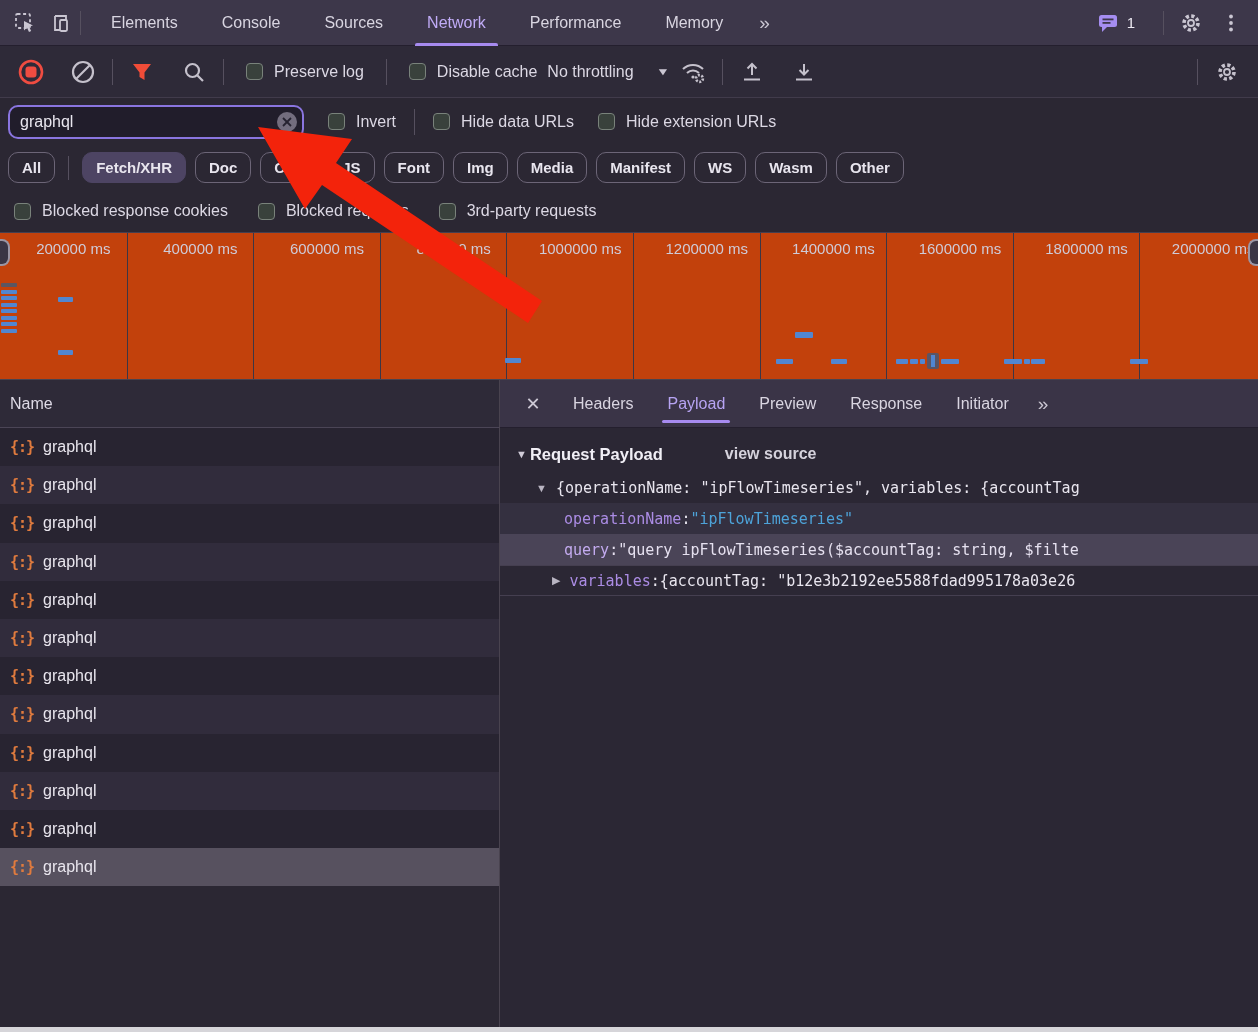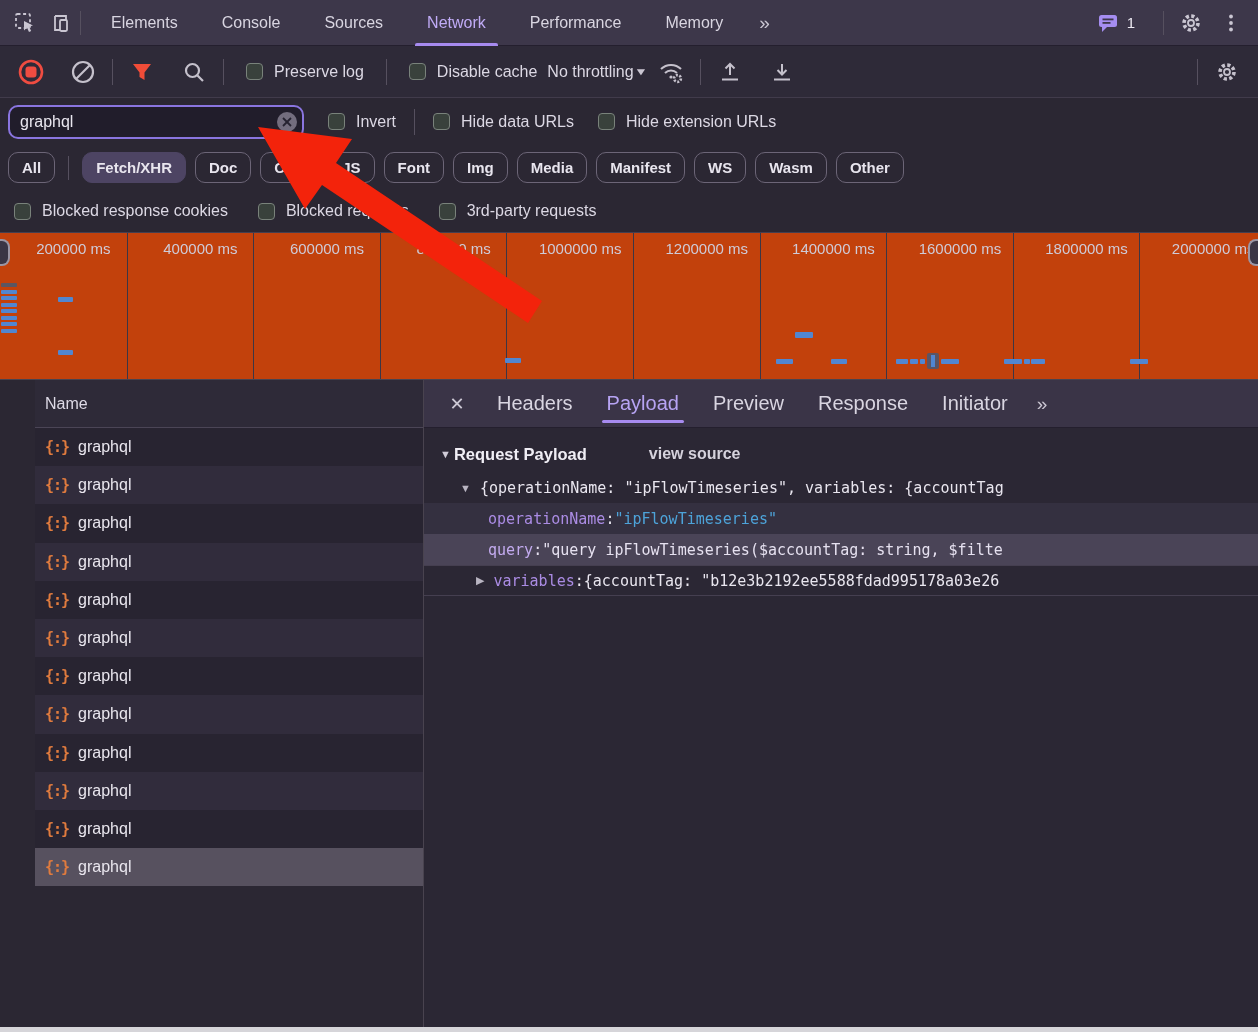--- a/index.html
+++ b/index.html
@@ -26,21 +26,21 @@
   .tabbar .group-div { width:1px; height:24px; background:#56505f; margin:0 10px; }
 
   
   .toolbar { height:52px; flex:none; background:var(--bg-toolbar); display:flex; align-items:center; padding:0 16px; border-bottom:1px solid #413b4b; }
   .toolbar .icon-btn { width:30px; height:30px; display:flex; align-items:center; justify-content:center; color:var(--icon); flex:none; }
   .toolbar .gap { width:22px; flex:none; }
   .toolbar .gap-s { width:14px; flex:none; }
   .cb-group { display:flex; align-items:center; gap:11px; }
   .cb { width:17px; height:17px; border-radius:4px; background:#39413c; border:1px solid #79827b; flex:none; }
   .cb-label { font-size:16px; color:#dcd8e4; white-space:nowrap; }
-  .throttle { display:flex; align-items:center; gap:2px; margin:0 10px; }
+  .throttle { display:flex; align-items:center; gap:24px; margin:0 10px; }
   .throttle .t-label { font-size:16px; color:#dcd8e4; }
   .throttle .t-caret { font-size:10px; color:#cac6d2; transform:scaleX(1.4); }
   .toolbar .spacer { flex:1; }
 
   
   .filter-row { height:47px; flex:none; display:flex; align-items:center; padding:0 8px; background:var(--bg-page); }
   .filter-box { position:relative; width:296px; height:34px; flex:none; }
   .filter-input { width:100%; height:100%; background:#211d2b; border:2px solid #8a75e0; border-radius:10px; color:#e9e6ef; font-size:16px; padding:0 36px 0 10px; outline:none; font-family:"Liberation Sans", sans-serif; }
   .filter-clear { position:absolute; right:7px; top:7px; width:20px; height:20px; border-radius:50%; background:#736d7e; color:#262230; display:flex; align-items:center; justify-content:center; font-size:12px; }
   .filter-row .gap { width:24px; flex:none; }
@@ -64,33 +64,33 @@
   .bar { position:absolute; background:var(--bar-blue); border-radius:1px; }
   .bar.gray { background:#5a5662; }
   .bar.marker { background:#5a5565; border-radius:2px; }
   .bar.marker .pip { position:absolute; left:4px; top:2px; width:4px; height:12px; background:var(--bar-blue); }
   .grabber { position:absolute; top:6px; width:10px; height:27px; background:#3a3545; border:2px solid #9a95a4; z-index:3; }
   .grabber.left { left:0; border-left:none; border-radius:0 8px 8px 0; }
   .grabber.right { right:0; border-right:none; border-radius:8px 0 0 8px; }
 
   
   .main { flex:1; display:flex; min-height:0; }
-  .left-pane { width:424px; flex:none; display:flex; flex-direction:column; background:#2b2733; border-right:1px solid #49434f;padding-left:35px; }
+  .left-pane { width:500px; flex:none; display:flex; flex-direction:column; background:#2b2733; border-right:1px solid #49434f; }
   .col-header { height:48px; flex:none; background:#2e2a38; border-bottom:1px solid #4b4556; display:flex; align-items:center; padding-left:10px; font-size:16px; color:#dedae6; }
   .req-rows { flex:1; overflow:hidden; }
   .req-row { height:38.2px; display:flex; align-items:center; gap:9px; padding-left:10px; font-size:16px; color:#e9e6ee; }
   .req-row:nth-child(even) { background:#312c3c; }
   .req-row:nth-child(odd) { background:#282431; }
   .req-row.selected { background:#57515f; }
   .braces-icon { color:var(--icon-orange); font-family:"DejaVu Sans Mono", monospace; font-weight:bold; font-size:15px; letter-spacing:-1px; }
 
   .right-pane { flex:1; display:flex; flex-direction:column; min-width:0; background:#2b2734; }
   .detail-tabs { height:48px; flex:none; background:#3a3447; display:flex; align-items:center; padding:0 6px 0 18px; border-bottom:1px solid #241f2e; }
   .close-x { width:30px; height:44px; display:flex; align-items:center; justify-content:center; color:#cdc9d5; font-size:18px; margin-right:8px; }
-  .dtab { position:relative; height:48px; display:flex; align-items:center; padding:0 17px; font-size:20px; color:#d9d5e1; }
+  .dtab { position:relative; height:48px; display:flex; align-items:center; padding:0 17px; font-size:16px; color:#d9d5e1; }
   .dtab.selected { color:#b7a4f3; }
   .dtab.selected::after { content:""; position:absolute; left:12px; right:12px; bottom:5px; height:3px; background:var(--accent-purple); border-radius:2px; }
   .dtab-overflow { padding:0 12px; font-size:19px; color:var(--icon); letter-spacing:-2px; }
 
   .payload { flex:1; overflow:hidden; font-size:15px; }
   .rp-row { height:36px; margin-top:8px; display:flex; align-items:center; padding-left:16px; }
   .rp-caret { color:#d0ccd8; font-size:11px; margin-right:3px; }
   .rp-title { font-weight:bold; font-size:16.5px; color:#f0eef5; }
   .rp-viewsource { margin-left:62px; font-size:16px; color:#d5d2dc;font-weight:bold; }
   .pl-line { height:31px; display:flex; align-items:center; white-space:nowrap; overflow:hidden; font-family:"DejaVu Sans Mono", monospace; color:#e9e6ef; }

